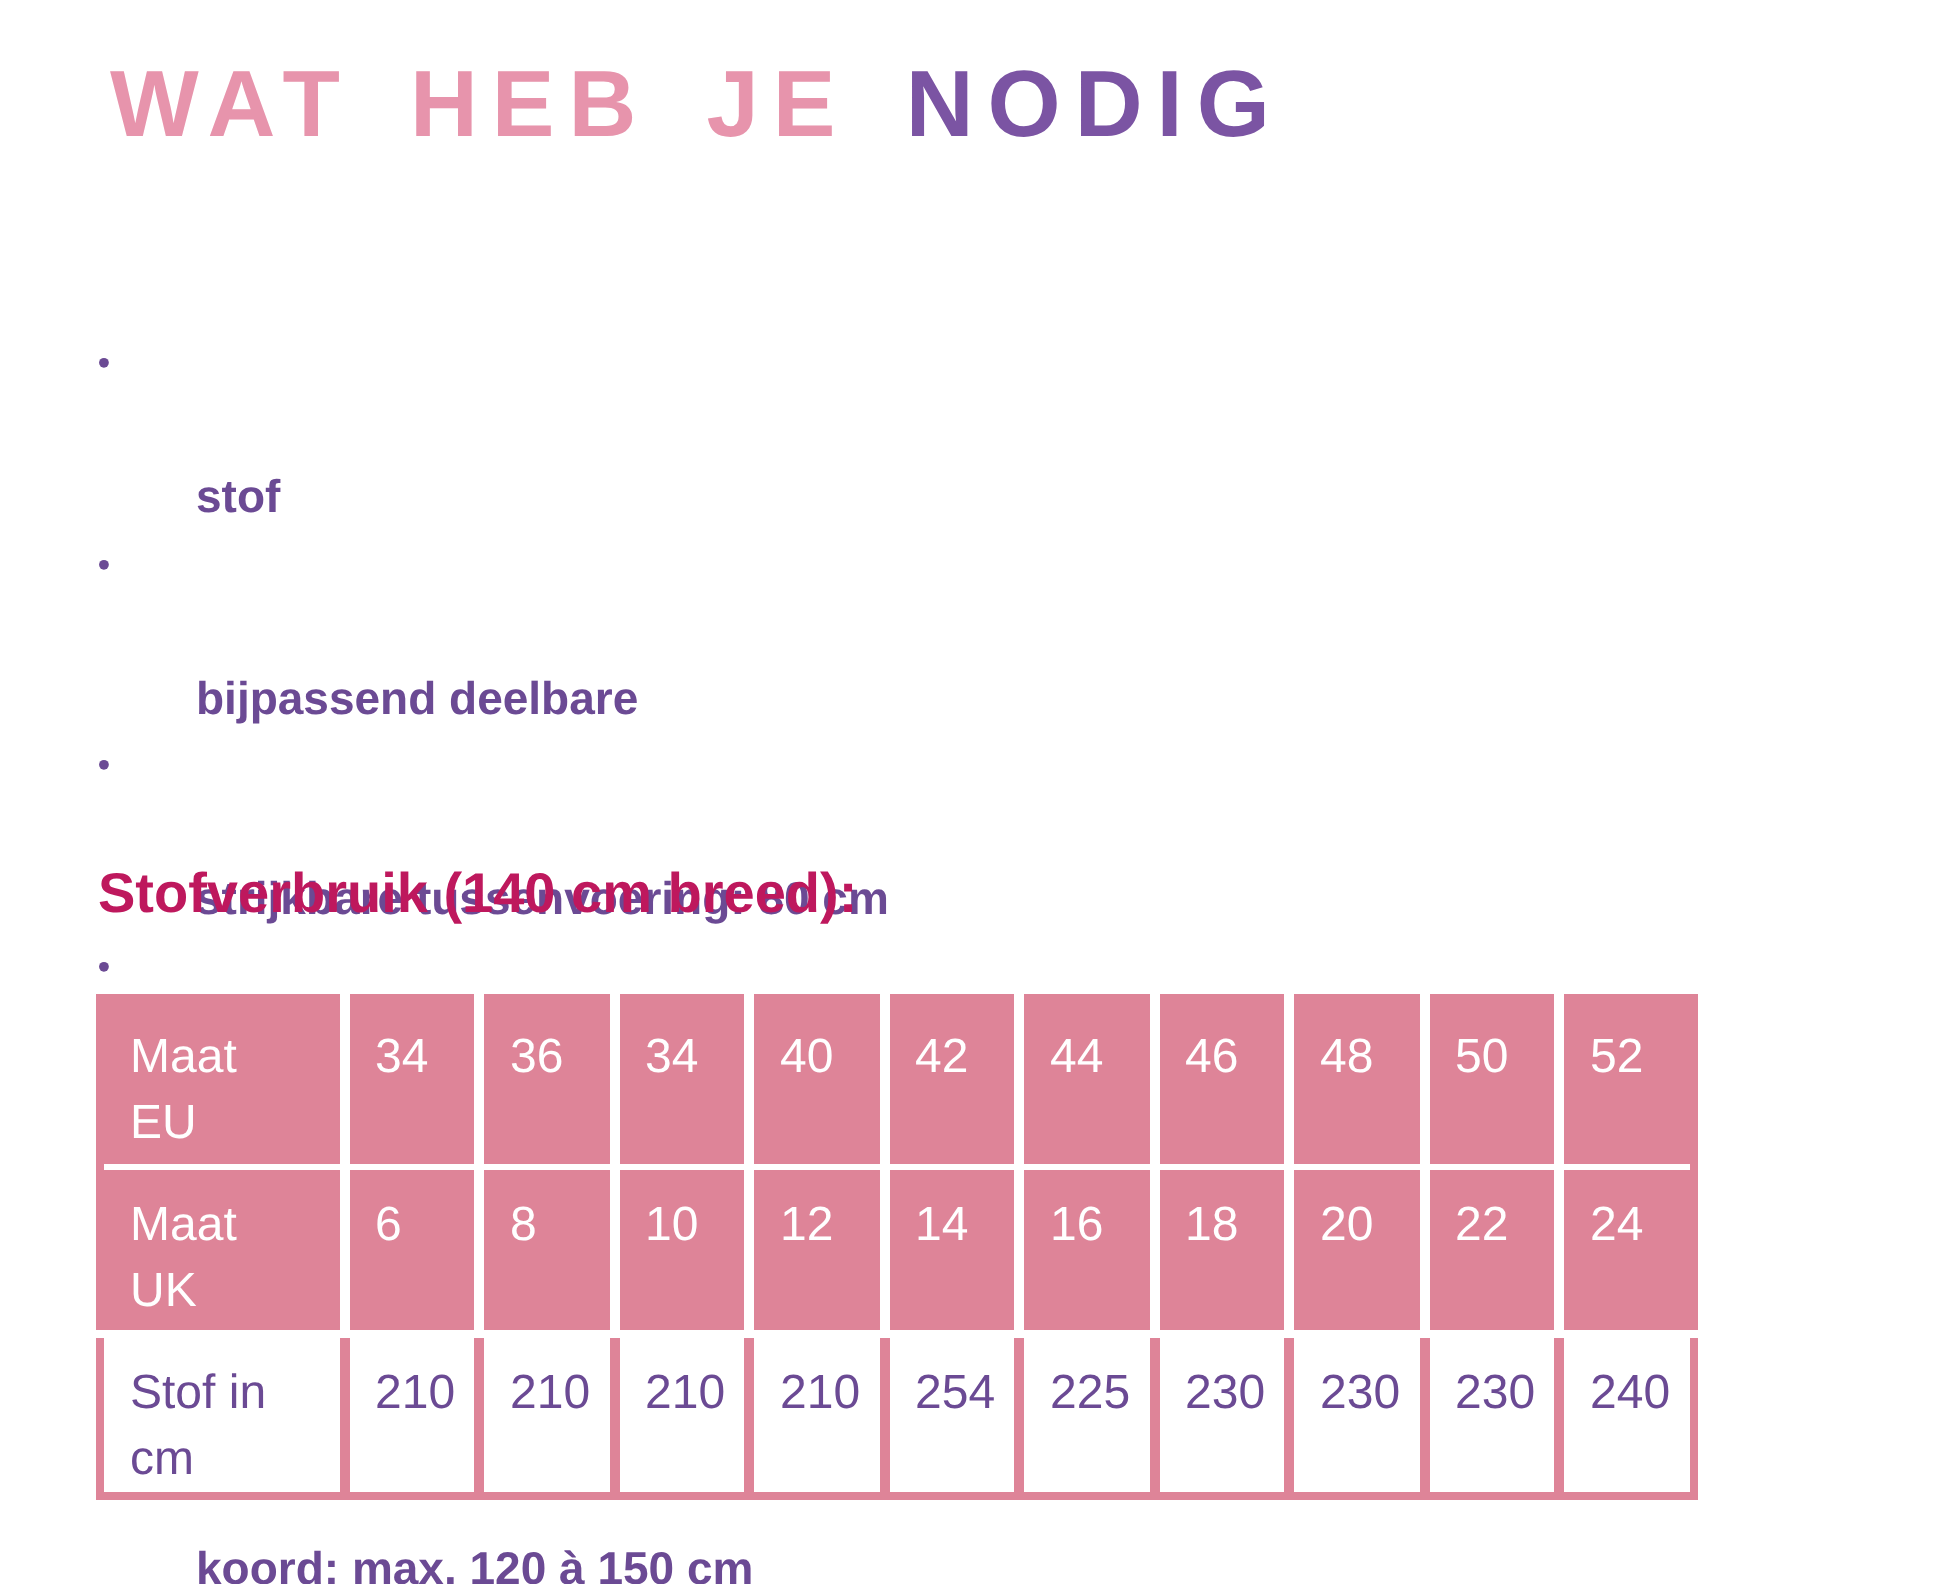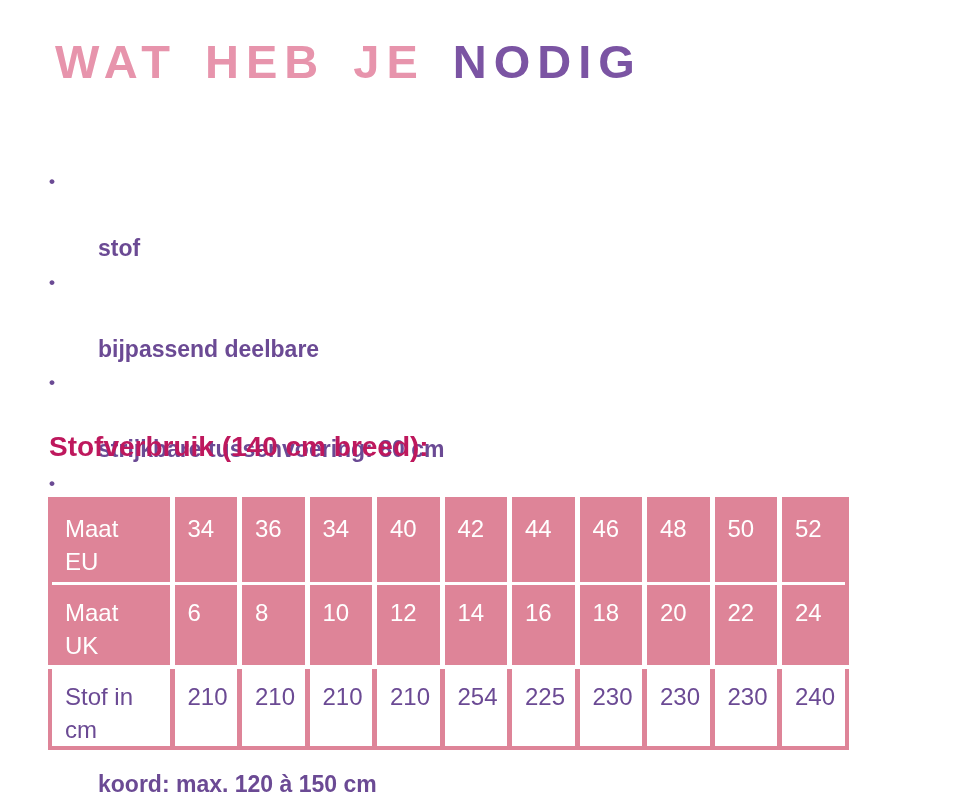--- a/index.html
+++ b/index.html
@@ -13,21 +13,21 @@
     height: 792px;
     background: #ffffff;
     font-family: "Liberation Sans", sans-serif;
     overflow: hidden;
   }
 
   
   .title {
     position: absolute;
     left: 55px;
-    top: 34px;
+    top: 24px;
     font-size: 47px;
     font-weight: bold;
     letter-spacing: 7px;
     word-spacing: 8px;
     white-space: nowrap;
   }
   .title .t-pink   { color: #e794ac; }
   .title .t-purple { color: #7b54a3; }
 
   

